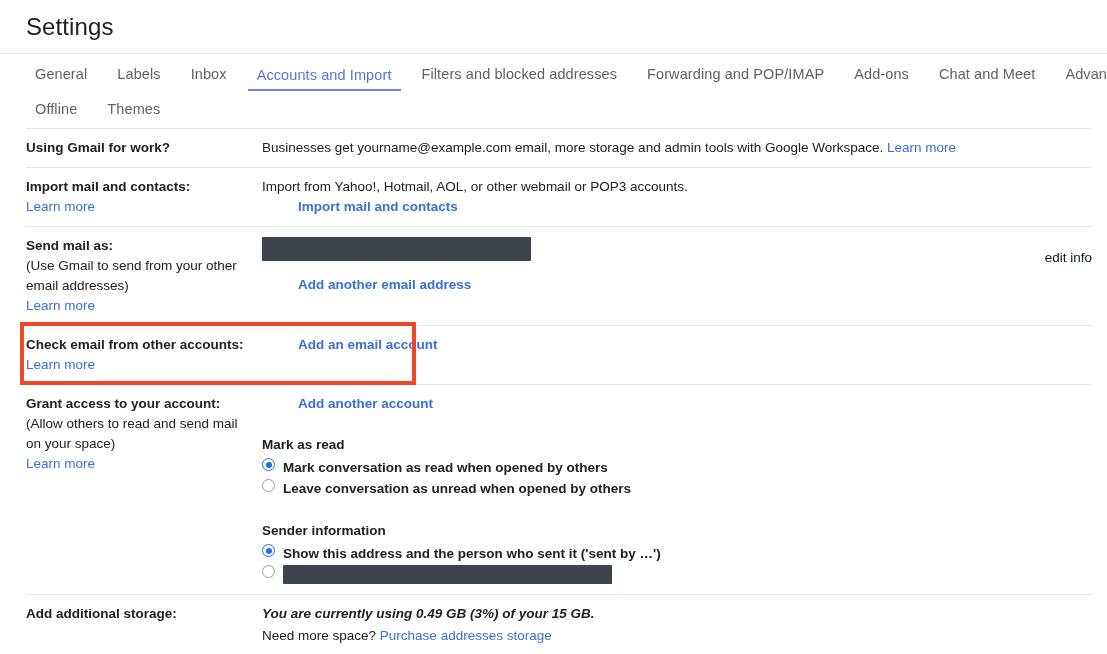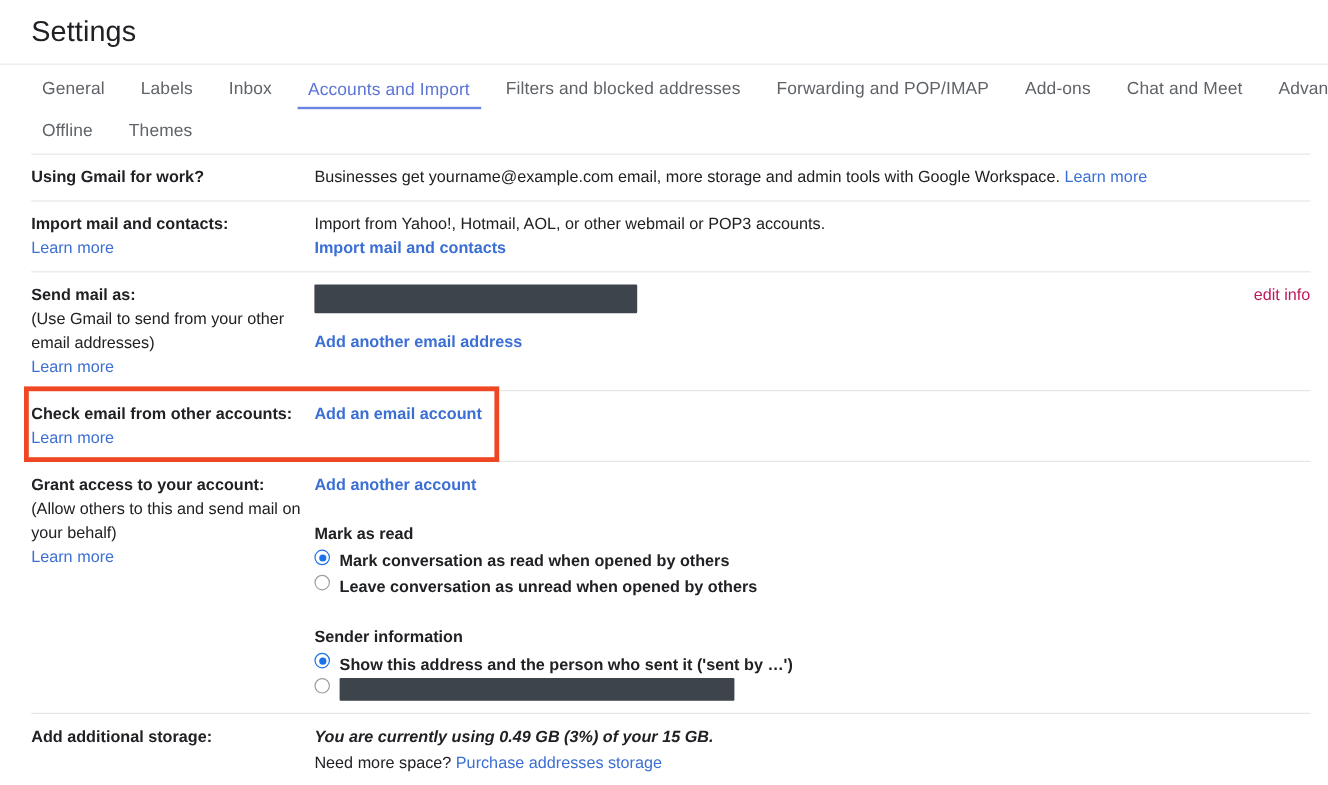--- a/index.html
+++ b/index.html
@@ -83,29 +83,29 @@
     font-size: 13.5px;
     color: #202124;
     line-height: 20px;
     position: relative;
   }
   .lnk {
     color: #3b6fd4;
     text-decoration: none;
     cursor: pointer;
   }
-  .lnk-b { font-weight: 700; }
+  .lnk-b { font-weight: 700; margin-left: 36px; }
   .sub { color: #202124; }
 
   .edit-info {
     position: absolute;
     right: 0;
-    top: 0;
-    font-size: 13.5px;
-    color: #be185d;
+    top: 12px;
+    font-size: 13.5px;
+    color: #0f172a;
     cursor: pointer;
   }
 
   
   .redact {
     background: #3e444c;
     display: block;
     border-radius: 1px;
   }
   #redact-sendmail {
@@ -240,21 +240,21 @@
       <div class="lnk">Learn more</div>
     </div>
     <div class="srow-value">
       <div class="lnk lnk-b">Add an email account</div>
     </div>
   </div>
 
   <div class="srow">
     <div class="srow-label">
       <div><b>Grant access to your account:</b></div>
-      <div class="sub">(Allow others to this and send mail on your behalf)</div>
+      <div class="sub">(Allow others to read and send mail on your space)</div>
       <div class="lnk">Learn more</div>
     </div>
     <div class="srow-value">
       <div class="lnk lnk-b">Add another account</div>
 
       <div class="gap-block"></div>
 
       <div class="group-title">Mark as read</div>
       <div class="radio-line">
         <span class="radio on"></span>

